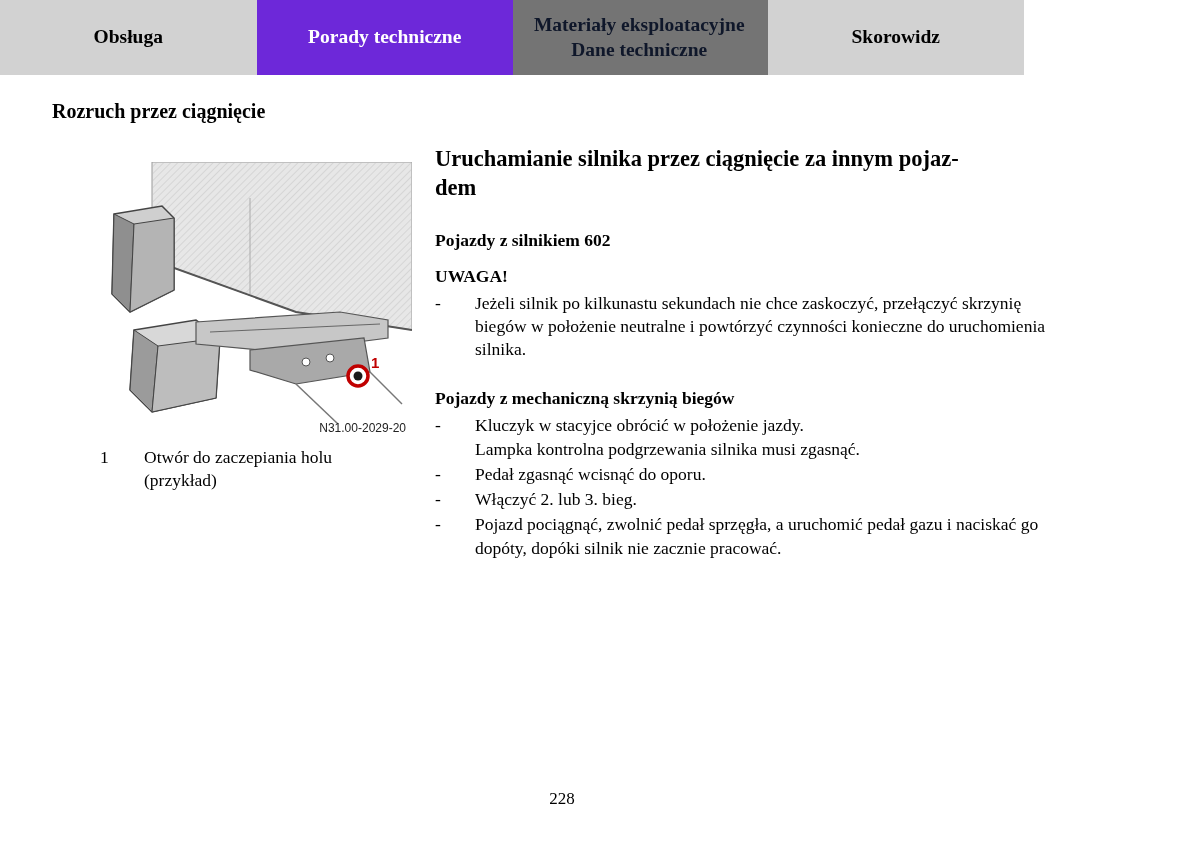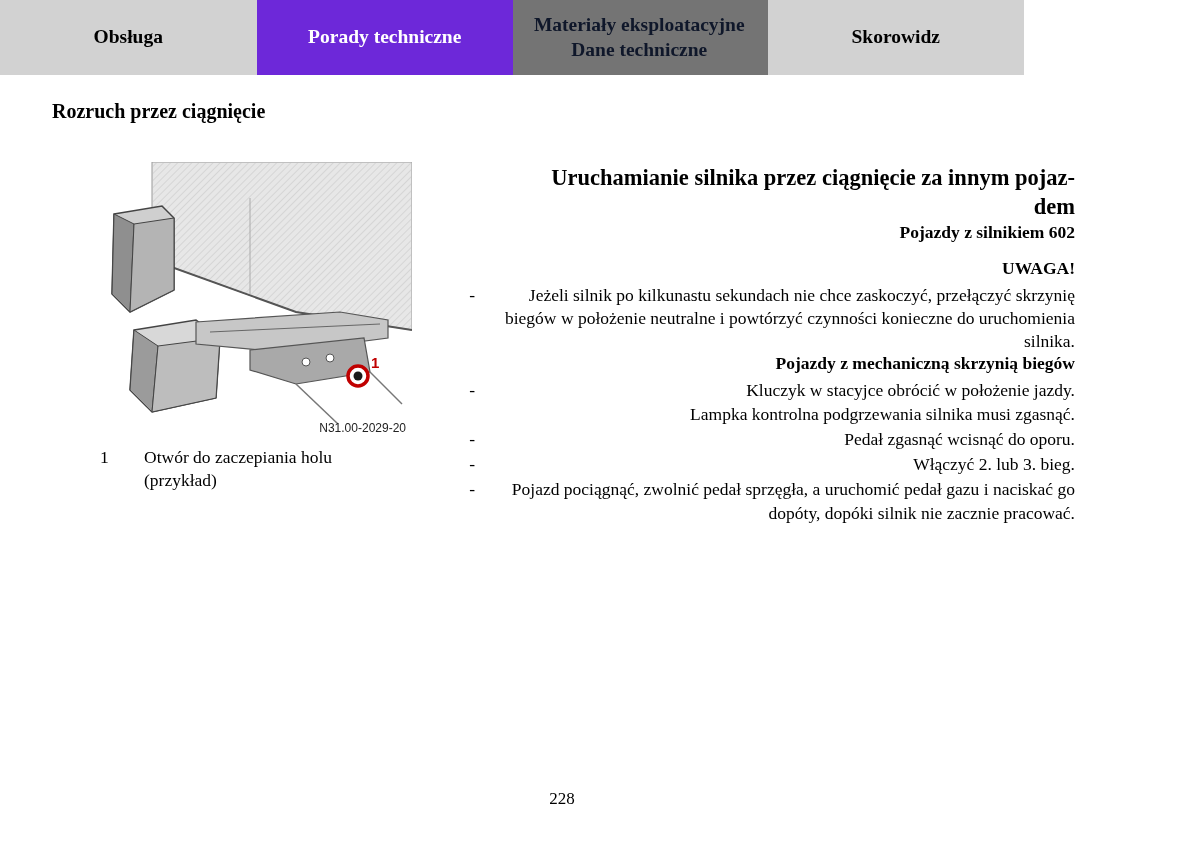--- a/index.html
+++ b/index.html
@@ -36,26 +36,26 @@
   }
 
   
   .figure { position:absolute; left:100px; top:162px; width:312px; }
   .figure svg { display:block; }
   .fig-caption { display:flex; margin-top:10px; font-size:17.5px; line-height:1.3; }
   .fig-caption .num { width:44px; flex:0 0 44px; }
   .fig-caption .txt { flex:1; white-space:pre-line; }
 
   
-  .article { position:absolute; left:435px; top:164px; width:640px;text-align:right; }
+  .article { position:absolute; left:435px; top:145px; width:640px; }
   .article .title {
     font-size:22.5px; font-weight:bold; line-height:1.28;
     white-space:pre-line;
   }
-  .subhead { font-size:17.5px; font-weight:bold; }
+  .subhead { font-size:17.5px; font-weight:bold; margin-top:27px; }
   .warning-head { font-size:17.5px; font-weight:bold; margin-top:15px; }
   .dashlist { margin-top:5px; font-size:17.5px; line-height:1.33; }
   .dashlist .item { display:flex; margin-top:2px; }
   .dashlist .dash { width:40px; flex:0 0 40px; }
   .dashlist .text { flex:1; white-space:pre-line; }
 
   
   .page-number {
     position:absolute; left:0; top:789px; width:1124px;
     text-align:center; font-size:17px;

